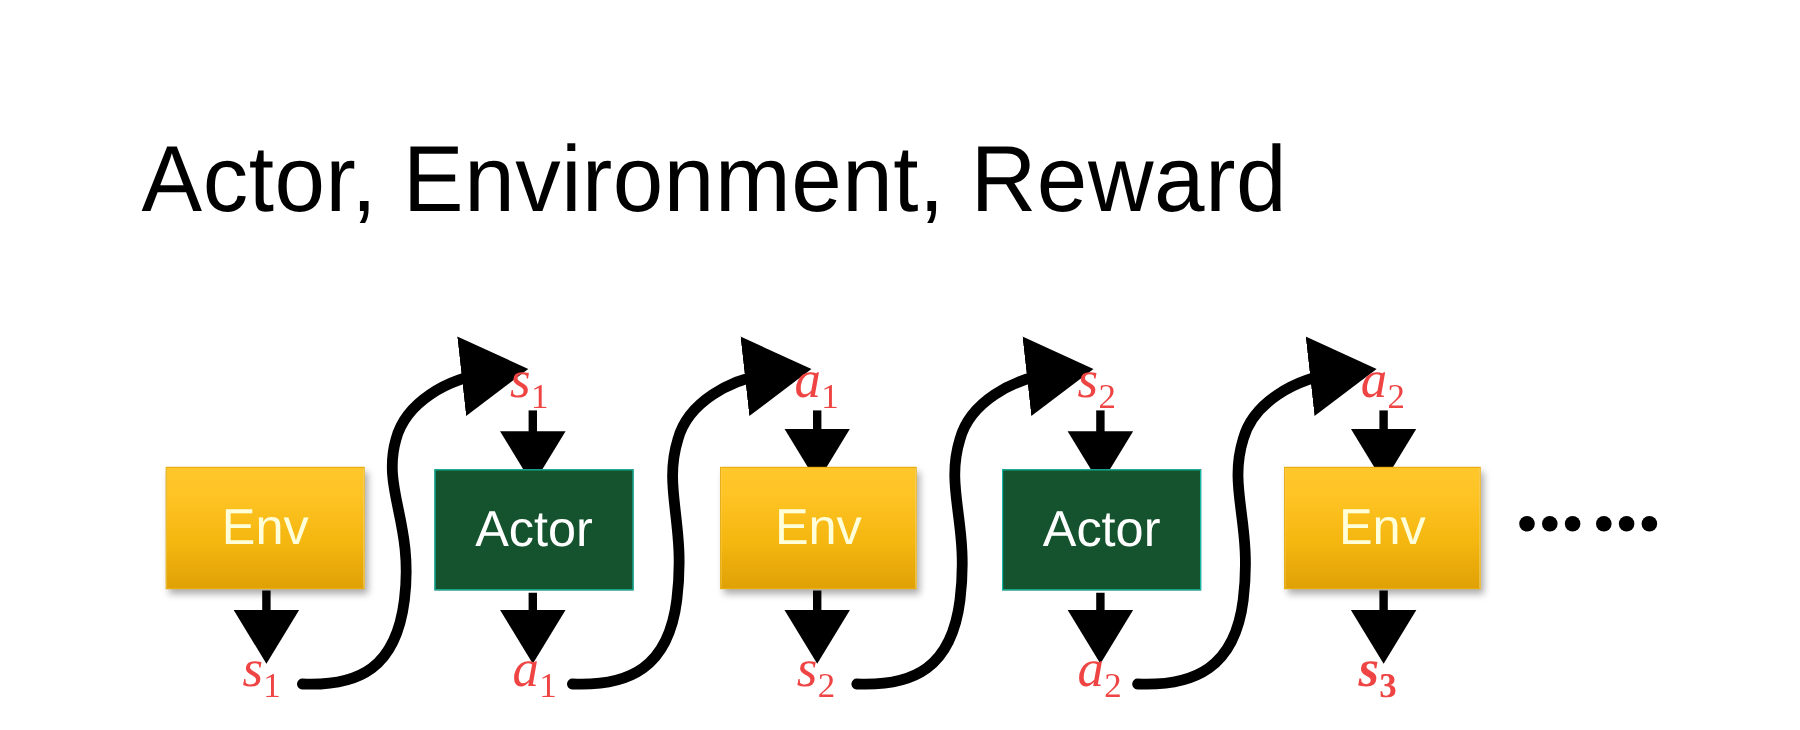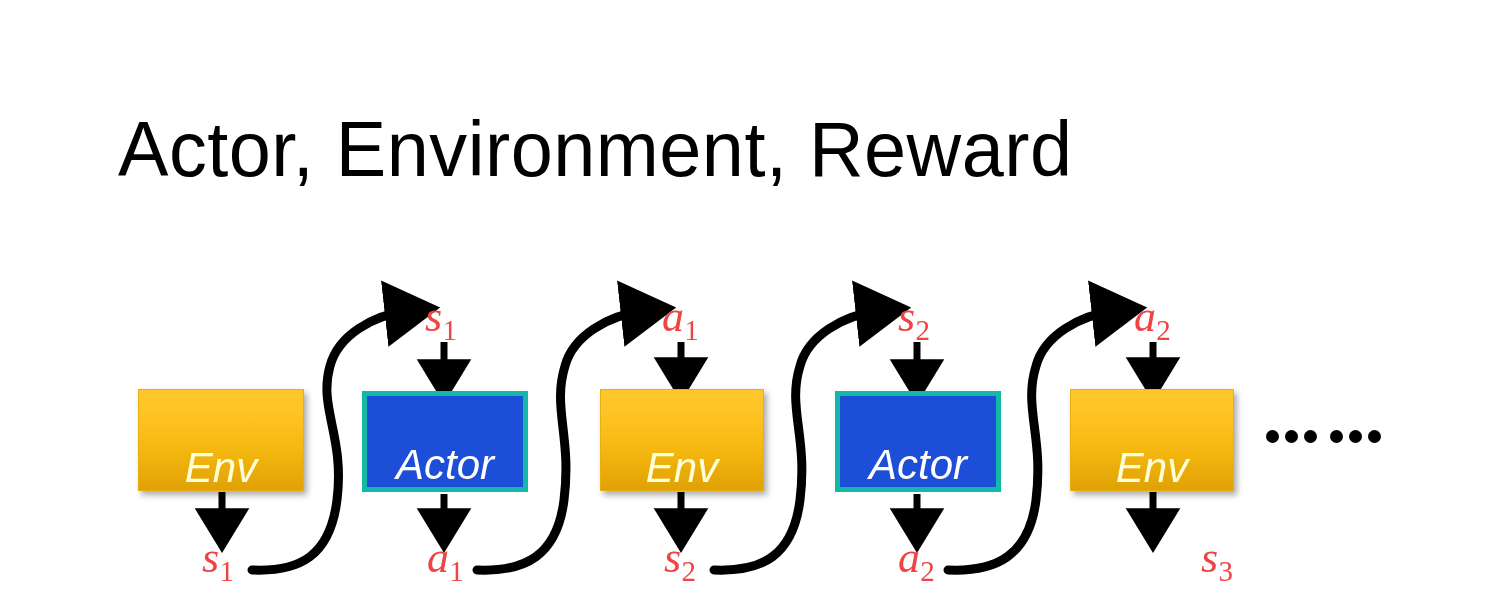--- a/index.html
+++ b/index.html
@@ -46,39 +46,38 @@
     width: 1500px;
     height: 608px;
     pointer-events: none;
   }
 
   
   .node-box {
     position: absolute;
     box-sizing: border-box;
     display: flex;
-    align-items: flex-end;
+    align-items: center;
     justify-content: center;
     font-family: "Liberation Sans", sans-serif;
     font-weight: 400;
     font-size: 42px;
     line-height: 1;
     user-select: none;
-    font-style: italic;
   }
   .node-box.env {
     background: linear-gradient(180deg, #FFC72C 0%, #FFC425 22%, #F4B60F 62%, #E0A106 100%);
     color: #FFFFD9;
     border: 1px solid #E8AE12;
     box-shadow: 3px 4px 6px rgba(0,0,0,0.33);
   }
   .node-box.actor {
-    background: #1d4ed8;
+    background: #14532d;
     color: #FFFFFF;
-    border: 5px solid #14b8a6;
+    border: 1px solid #14b8a6;
     box-shadow: 0 0 0 rgba(0,0,0,0);
   }
   .node-label {
     transform: translateY(-1px);
   }
 
   
   .math-label {
     position: absolute;
     font-family: "Liberation Serif", "DejaVu Serif", serif;
@@ -204,21 +203,21 @@
   </div>
   <div class="math-label" style="left:427px; top:536px;">
     <span>a</span><span class="sub">1</span>
   </div>
   <div class="math-label" style="left:664px; top:536px;">
     <span>s</span><span class="sub">2</span>
   </div>
   <div class="math-label" style="left:898px; top:536px;">
     <span>a</span><span class="sub">2</span>
   </div>
-  <div class="math-label" style="left:1201px; top:536px;">
+  <div class="math-label" style="left:1132px; top:536px;font-weight:bold;">
     <span>s</span><span class="sub">3</span>
   </div>
 
   <div id="ellipsis">
     <span class="dot"></span>
     <span class="dot"></span>
     <span class="dot"></span>
     <span class="dot gap"></span>
     <span class="dot"></span>
     <span class="dot"></span>

